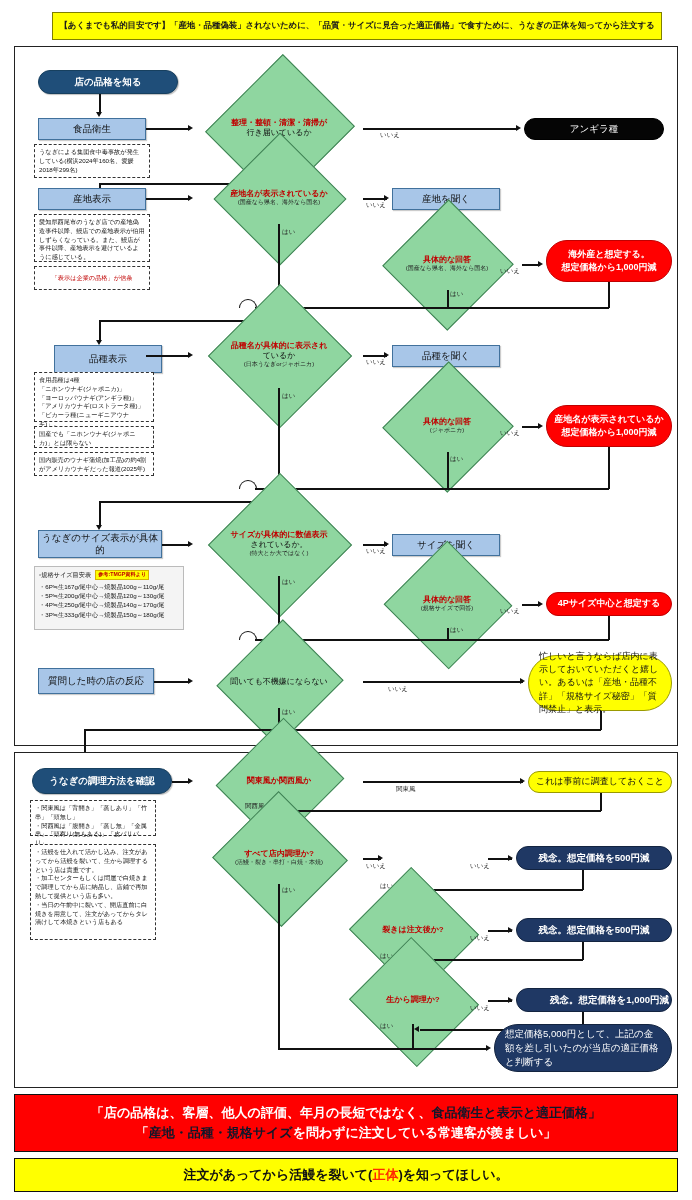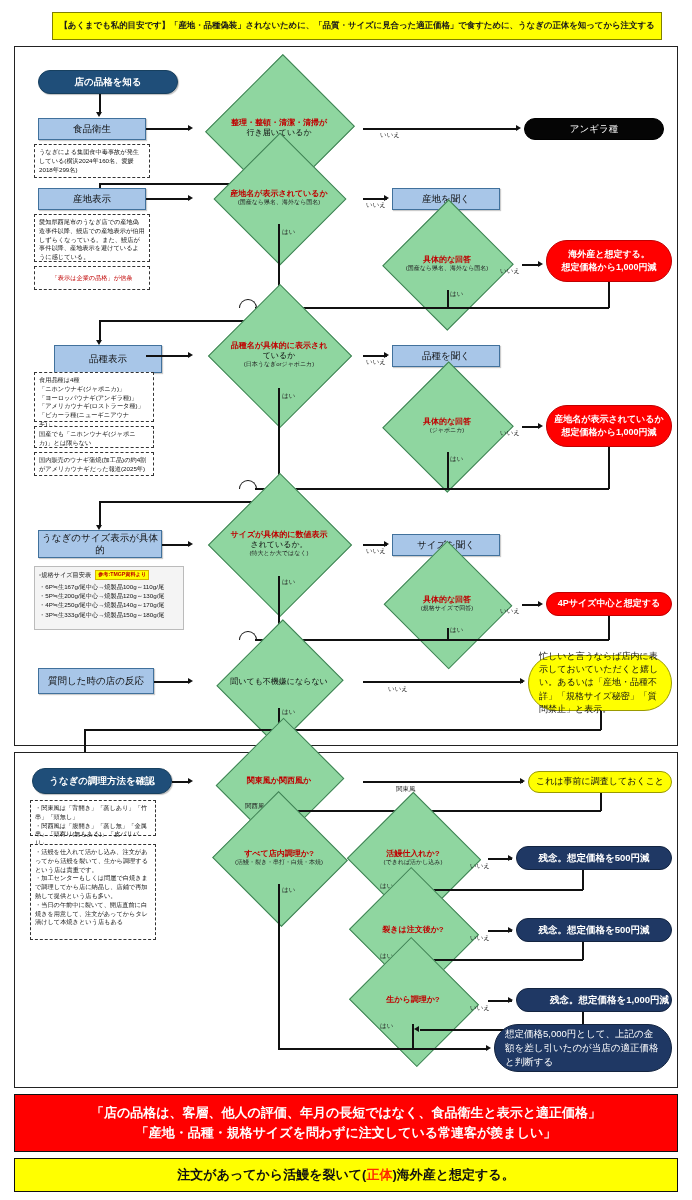--- a/index.html
+++ b/index.html
@@ -28,21 +28,21 @@
     background:#ff0000;border:1px solid #111;
     color:#ffffff;font-weight:bold;font-size:13px;line-height:1.55;
     flex-direction:column;
   }
   .banner-yellow{
     left:14px;top:1158px;width:664px;height:34px;
     background:#ffff00;border:1px solid #111;
     color:#111;font-weight:bold;font-size:13px;
   }
   .hl-red{color:#ff2a00;}
-  .hl-yel{color:#ffffff;text-align:right;}
+  .hl-yel{color:#0f172a;text-align:right;}
 
   
   .frame{
     position:absolute;border:1px solid #222;background:#ffffff;box-sizing:border-box;
   }
   .frame-a{left:14px;top:46px;width:664px;height:700px;}
   .frame-b{left:14px;top:752px;width:664px;height:336px;}
 
   
   .node{
@@ -382,27 +382,20 @@
     <div class="shape" style="left:36px;top:-20px;width:96px;height:92px;"></div>
     <div class="txt">
       <span style="color:#c00000;font-weight:bold;">すべて店内調理か?</span>
       <span class="sub">(活鰻・裂き・串打・白焼・本焼)</span>
     </div>
   </div>
   <div class="ln lh" style="left:363px;top:858px;width:18px;"></div>
   <div class="arr arr-r" style="left:378px;top:855px;"></div>
   <div class="lbl" style="left:366px;top:862px;">いいえ</div>
 
-  <div class="dia" style="left:338px;top:832px;width:150px;height:52px;">
-    <div class="shape" style="left:28px;top:-20px;width:94px;height:92px;"></div>
-    <div class="txt">
-      <span style="color:#c00000;font-weight:bold;">活鰻仕入れか?</span>
-      <span class="sub">(できれば活かし込み)</span>
-    </div>
-  </div>
   <div class="ln lh" style="left:488px;top:858px;width:24px;"></div>
   <div class="arr arr-r" style="left:508px;top:855px;"></div>
   <div class="lbl" style="left:470px;top:862px;">いいえ</div>
 
   <div class="node term-navy" style="left:516px;top:846px;width:156px;height:24px;">
     <span>残念。想定価格を500円減</span>
   </div>
   <div class="ln lv" style="left:582px;top:870px;height:20px;"></div>
   <div class="ln lh" style="left:420px;top:889px;width:163px;"></div>
   <div class="arr arr-l" style="left:414px;top:886px;"></div>
@@ -463,16 +456,16 @@
     <div>
       <span>「店の品格は、客層、他人の評価、年月の長短ではなく、</span><span class="hl-yel">食品衛生と表示と適正価格」</span>
     </div>
     <div>
       <span>「</span><span class="hl-yel">産地・品種・規格サイズ</span><span>を問わずに注文している常連客が羨ましい」</span>
     </div>
   </div>
   <div class="banner banner-yellow">
     <span>注文があってから活鰻を裂いて(</span>
       <span class="hl-red">正体</span>
-      <span>)海外産と想定する。</span>
+      <span>)を知ってほしい。</span>
   </div>
 
 </div>
 
 </body></html>

